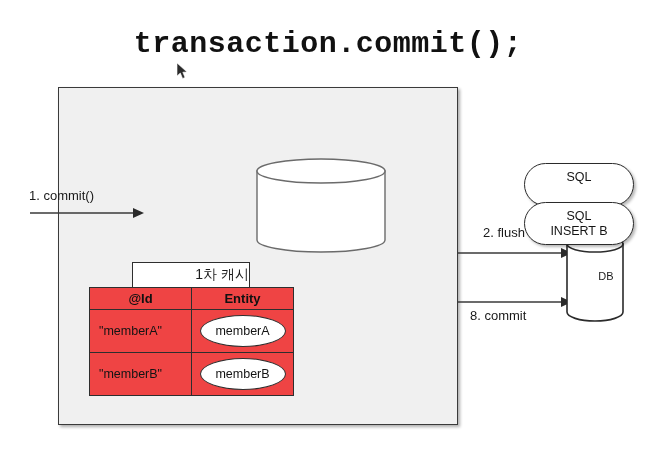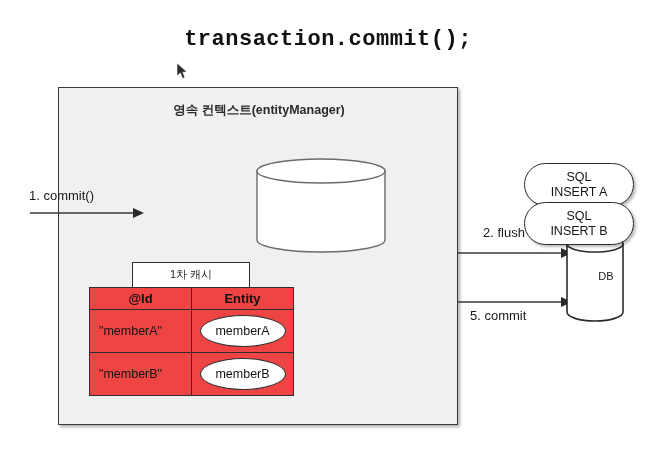--- a/index.html
+++ b/index.html
@@ -18,21 +18,21 @@
 
   
   #slide-title {
     position: absolute;
     left: 0;
     top: 27px;
     width: 656px;
     text-align: center;
     font-family: "Liberation Mono", "DejaVu Sans Mono", monospace;
     font-weight: bold;
-    font-size: 22px;
+    font-size: 30px;
     letter-spacing: 0.5px;
     color: #111111;
     white-space: nowrap;
   }
 
   
   #mouse-cursor {
     position: absolute;
     left: 177px;
     top: 63px;
@@ -85,23 +85,23 @@
   
   #cache-tab {
     position: absolute;
     left: 73px;
     top: 174px;
     width: 118px;
     height: 26px;
     background: #ffffff;
     border: 1.5px solid #2e2e2e;
     box-sizing: border-box;
-    font-size: 11px;
+    font-size: 14px;
     line-height: 23px;
-    text-align: center;
+    text-align: right;
     color: #1c1c1c;
   }
 
   
   #cache-table {
     position: absolute;
     left: 30px;
     top: 199px;
     width: 202px;
     border-collapse: collapse;
@@ -221,21 +221,20 @@
 <body>
 
 <div id="slide-title">transaction.commit();</div>
 
 <svg id="mouse-cursor" viewBox="0 0 12 17">
   <polygon points="0,0 0,13 3.3,10 5.6,15.5 8,14.4 5.8,9.2 10,9" fill="#2b2b2b" stroke="#ffffff" stroke-width="0.6"></polygon>
 </svg>
 
 <div id="persistence-context">
 
-  <div id="persistence-context-title">영속 컨텍스트(entityManager)</div>
 
   <svg id="sql-store" viewBox="0 0 130 95">
     <path d="M1,13 L1,82 A64,12 0 0 0 129,82 L129,13 Z" fill="#ffffff" stroke="#6b6b6b" stroke-width="1.4"></path>
     <ellipse cx="65" cy="13" rx="64" ry="12" fill="#ffffff" stroke="#6b6b6b" stroke-width="1.4"></ellipse>
   </svg>
 
   <div id="cache-tab">1차 캐시</div>
 
   <table id="cache-table">
     <thead>
@@ -266,32 +265,31 @@
   <line class="arrow-line" x1="0" y1="7" x2="103" y2="7"></line>
   <polygon class="arrow-head" points="103,2 114,7 103,12"></polygon>
 </svg>
 
 <div class="arrow-label" id="label-flush">2. flush</div>
 <svg class="arrow-svg" id="arrow-flush" viewBox="0 0 114 14">
   <line class="arrow-line" x1="0" y1="7" x2="103" y2="7"></line>
   <polygon class="arrow-head" points="103,2 114,7 103,12"></polygon>
 </svg>
 
-<div class="arrow-label" id="label-commit-db">5. commit</div>
+<div class="arrow-label" id="label-commit-db">8. commit</div>
 <svg class="arrow-svg" id="arrow-commit-db" viewBox="0 0 114 14">
   <line class="arrow-line" x1="0" y1="7" x2="103" y2="7"></line>
   <polygon class="arrow-head" points="103,2 114,7 103,12"></polygon>
 </svg>
 
 <svg id="db-cylinder" viewBox="0 0 58 86">
   <path d="M1,8 L1,76 A28,9 0 0 0 57,76 L57,8 Z" fill="#ffffff" stroke="#2b2b2b" stroke-width="1.6"></path>
   <ellipse cx="29" cy="8" rx="28" ry="8" fill="#ffffff" stroke="#2b2b2b" stroke-width="1.6"></ellipse>
 </svg>
 <div id="db-label">DB</div>
 
 <div class="sql-pill" id="sql-insert-a">
   <div>SQL</div>
-  <div>INSERT A</div>
 </div>
 <div class="sql-pill" id="sql-insert-b">
   <div>SQL</div>
   <div>INSERT B</div>
 </div>
 
 </body></html>

